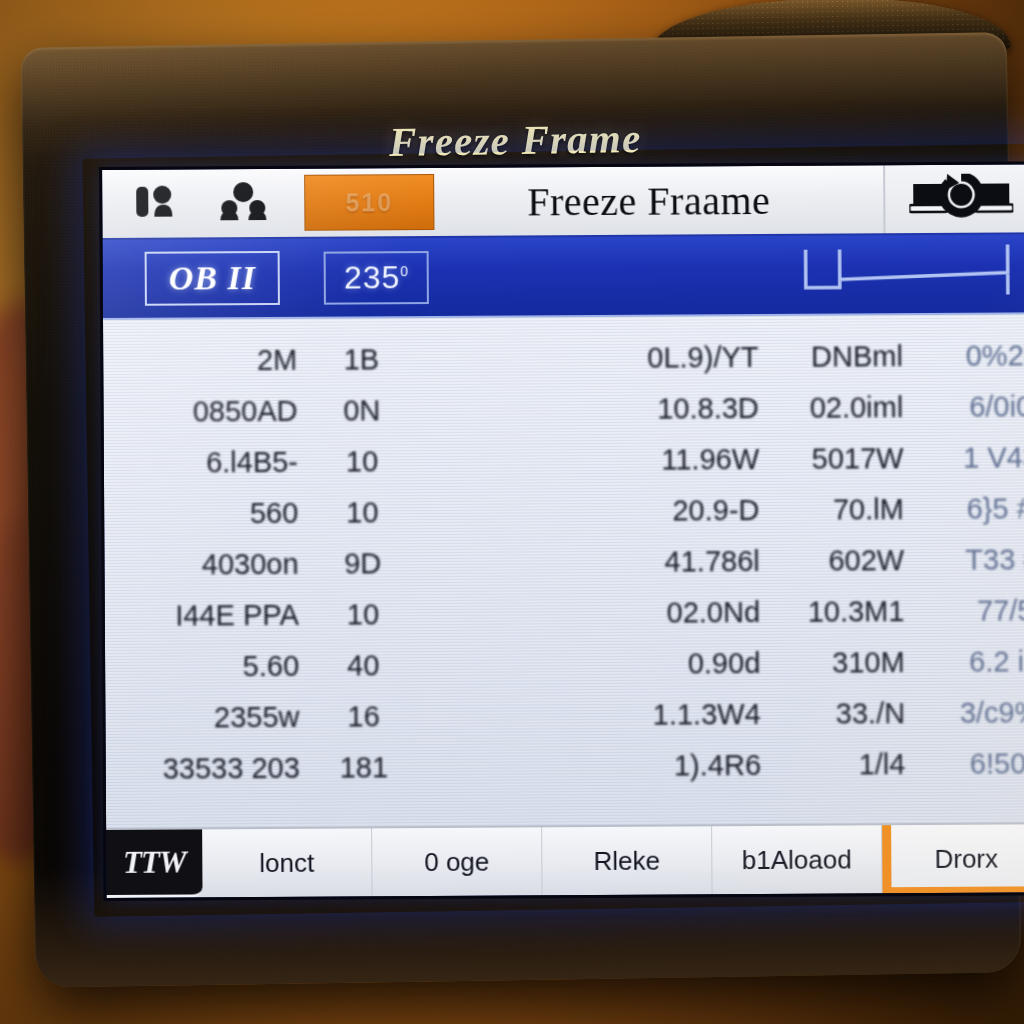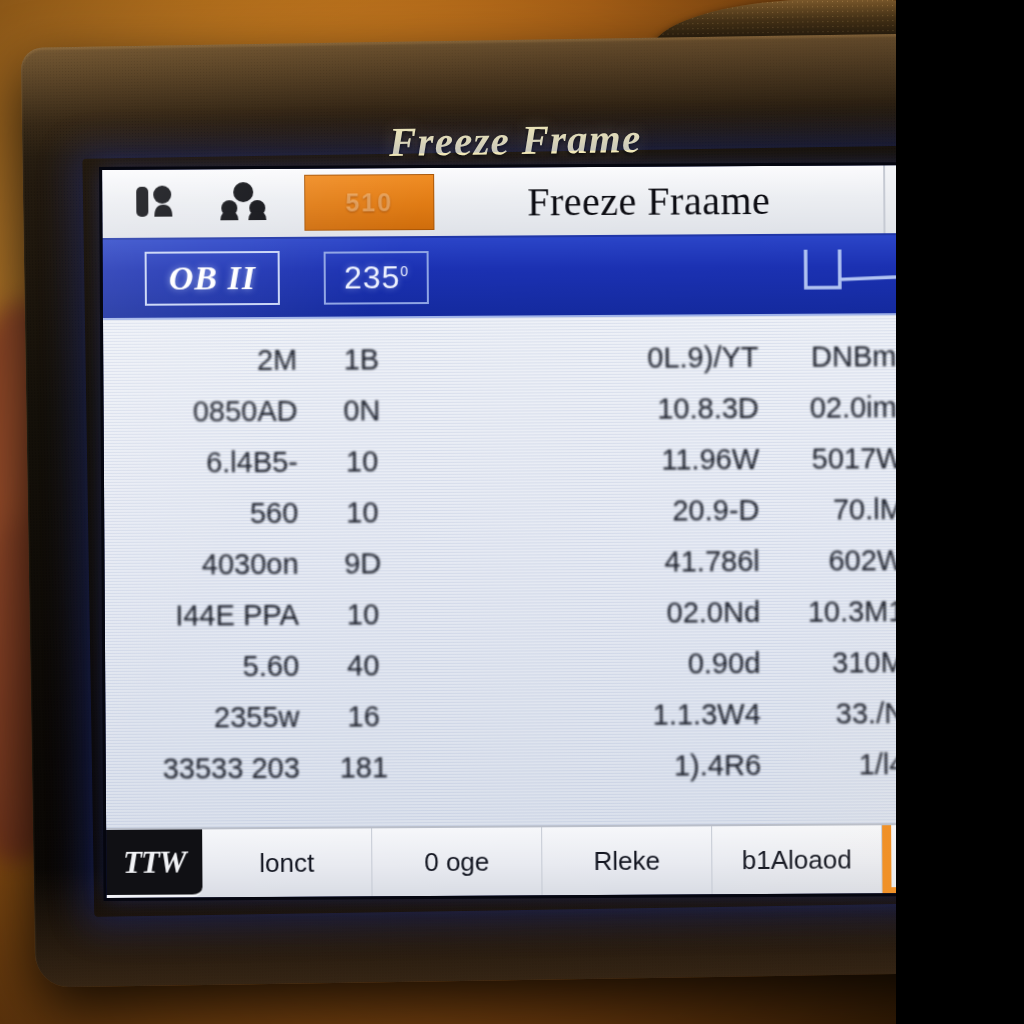--- a/index.html
+++ b/index.html
@@ -1,21 +1,21 @@
 <!DOCTYPE html>
 <html><head>
 <meta charset="utf-8">
 <style>
   html,body{margin:0;padding:0;}
   body{
     width:1024px;height:1024px;overflow:hidden;
     font-family:"Liberation Sans",sans-serif;
     background:#000;
   }
-  #stage{position:relative;width:896px;height:1024px;overflow:hidden;}
+  #stage{position:relative;width:1024px;height:1024px;overflow:hidden;}
 
   
   .bg{
     position:absolute;inset:0;
     background:
       radial-gradient(circle at 8% 26%, #f0a23a 0%, #e08b24 26%, #c4701a 52%, #8d4d12 78%, #5c3209 100%);
   }
   .bg-vignette{
     position:absolute;inset:0;
     background:radial-gradient(ellipse at 50% 45%, rgba(0,0,0,0) 40%, rgba(0,0,0,.45) 100%);

